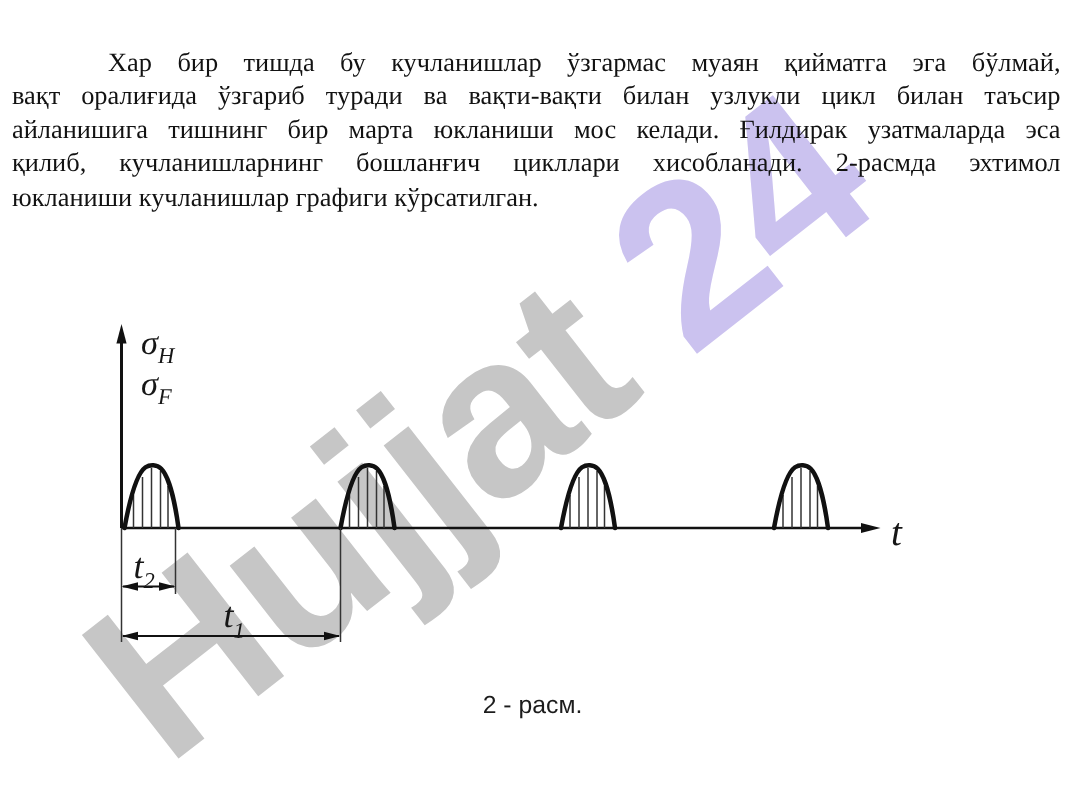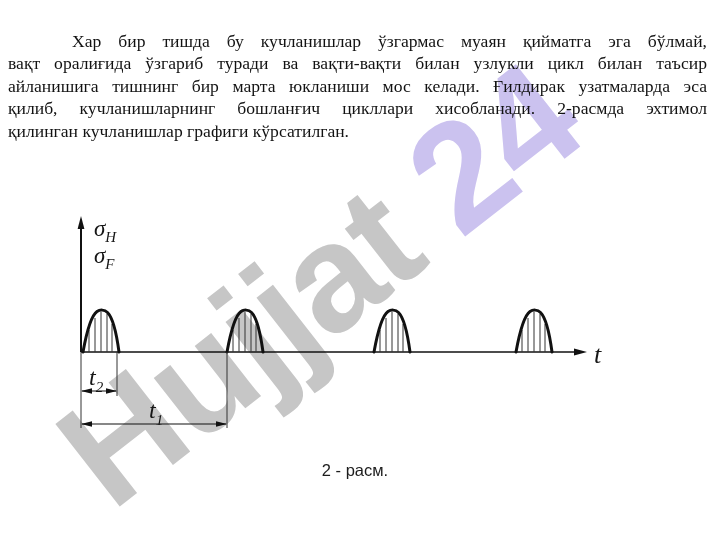--- a/index.html
+++ b/index.html
@@ -45,21 +45,21 @@
 </head>
 <body>
 
 <div class="watermark"><span class="wm-gray">Hujjat</span><span>&nbsp;</span><span class="wm-accent">24</span></div>
 
 <div class="paragraph">
     <div class="line first">Хар бир тишда бу кучланишлар ўзгармас муаян қийматга эга бўлмай,</div>
     <div class="line">вақт оралиғида ўзгариб туради ва вақти-вақти билан узлукли цикл билан таъсир</div>
     <div class="line">айланишига тишнинг бир марта юкланиши мос келади. Ғилдирак узатмаларда эса</div>
     <div class="line">қилиб, кучланишларнинг бошланғич цикллари хисобланади. 2-расмда эхтимол</div>
-    <div class="line last">қилинган кучланишлар графиги кўрсатилган.</div>
+    <div class="line last">юкланиши кучланишлар графиги кўрсатилган.</div>
   </div>
 
 <div class="figure-wrap">
   <svg width="565" height="238" viewBox="0 0 565 238">
     <defs>
       <g id="pulse-shape">
         <line x1="6" y1="0" x2="6" y2="-22" stroke="#333" stroke-width="1"></line>
         <line x1="12" y1="0" x2="12" y2="-34" stroke="#333" stroke-width="1"></line>
         <line x1="18" y1="0" x2="18" y2="-40" stroke="#333" stroke-width="1"></line>
         <line x1="24" y1="0" x2="24" y2="-38" stroke="#333" stroke-width="1"></line>

